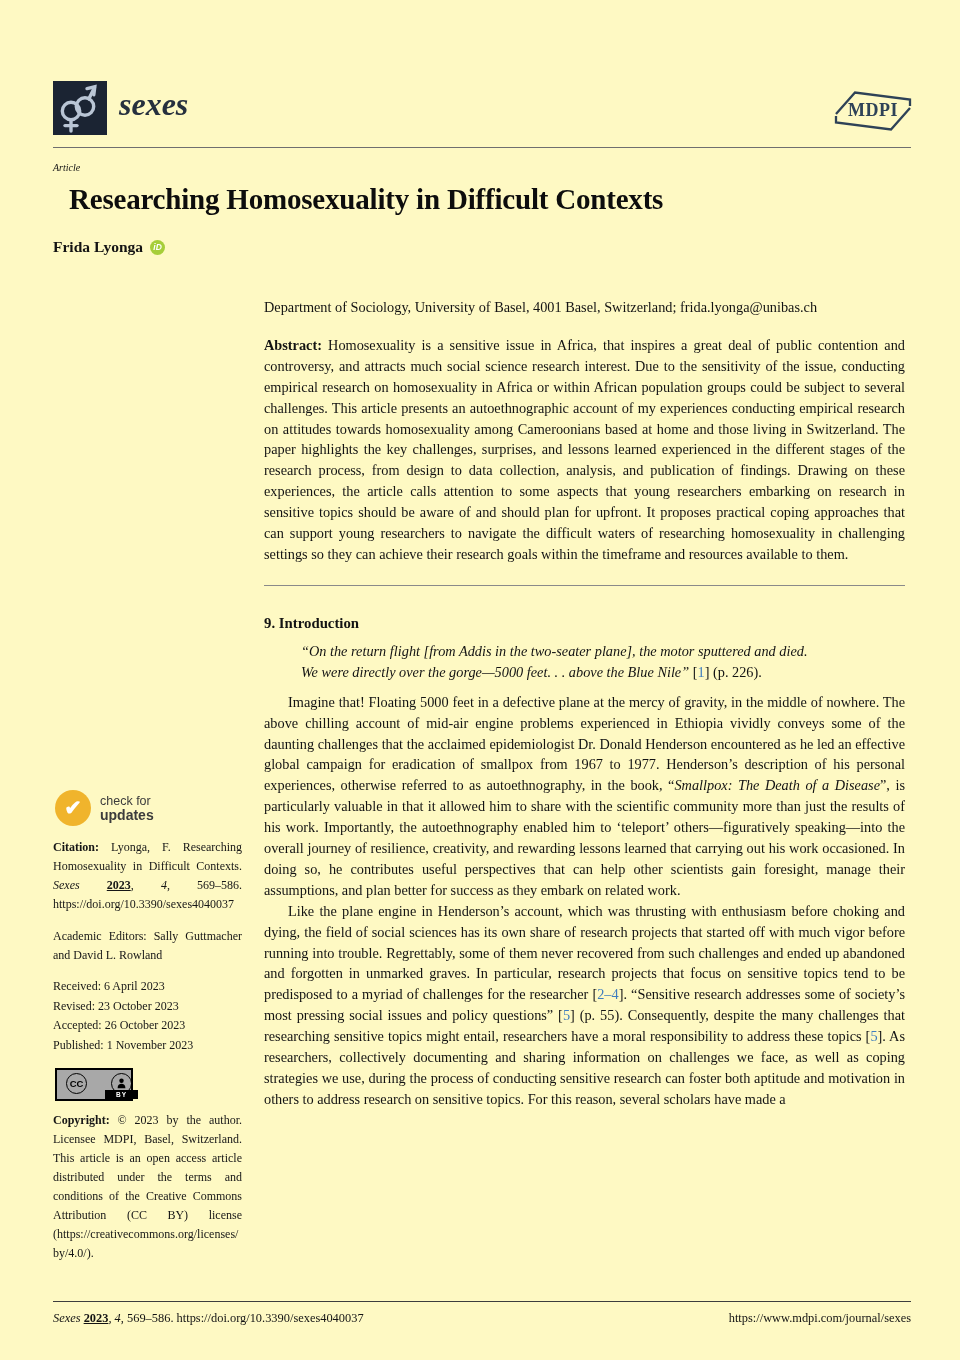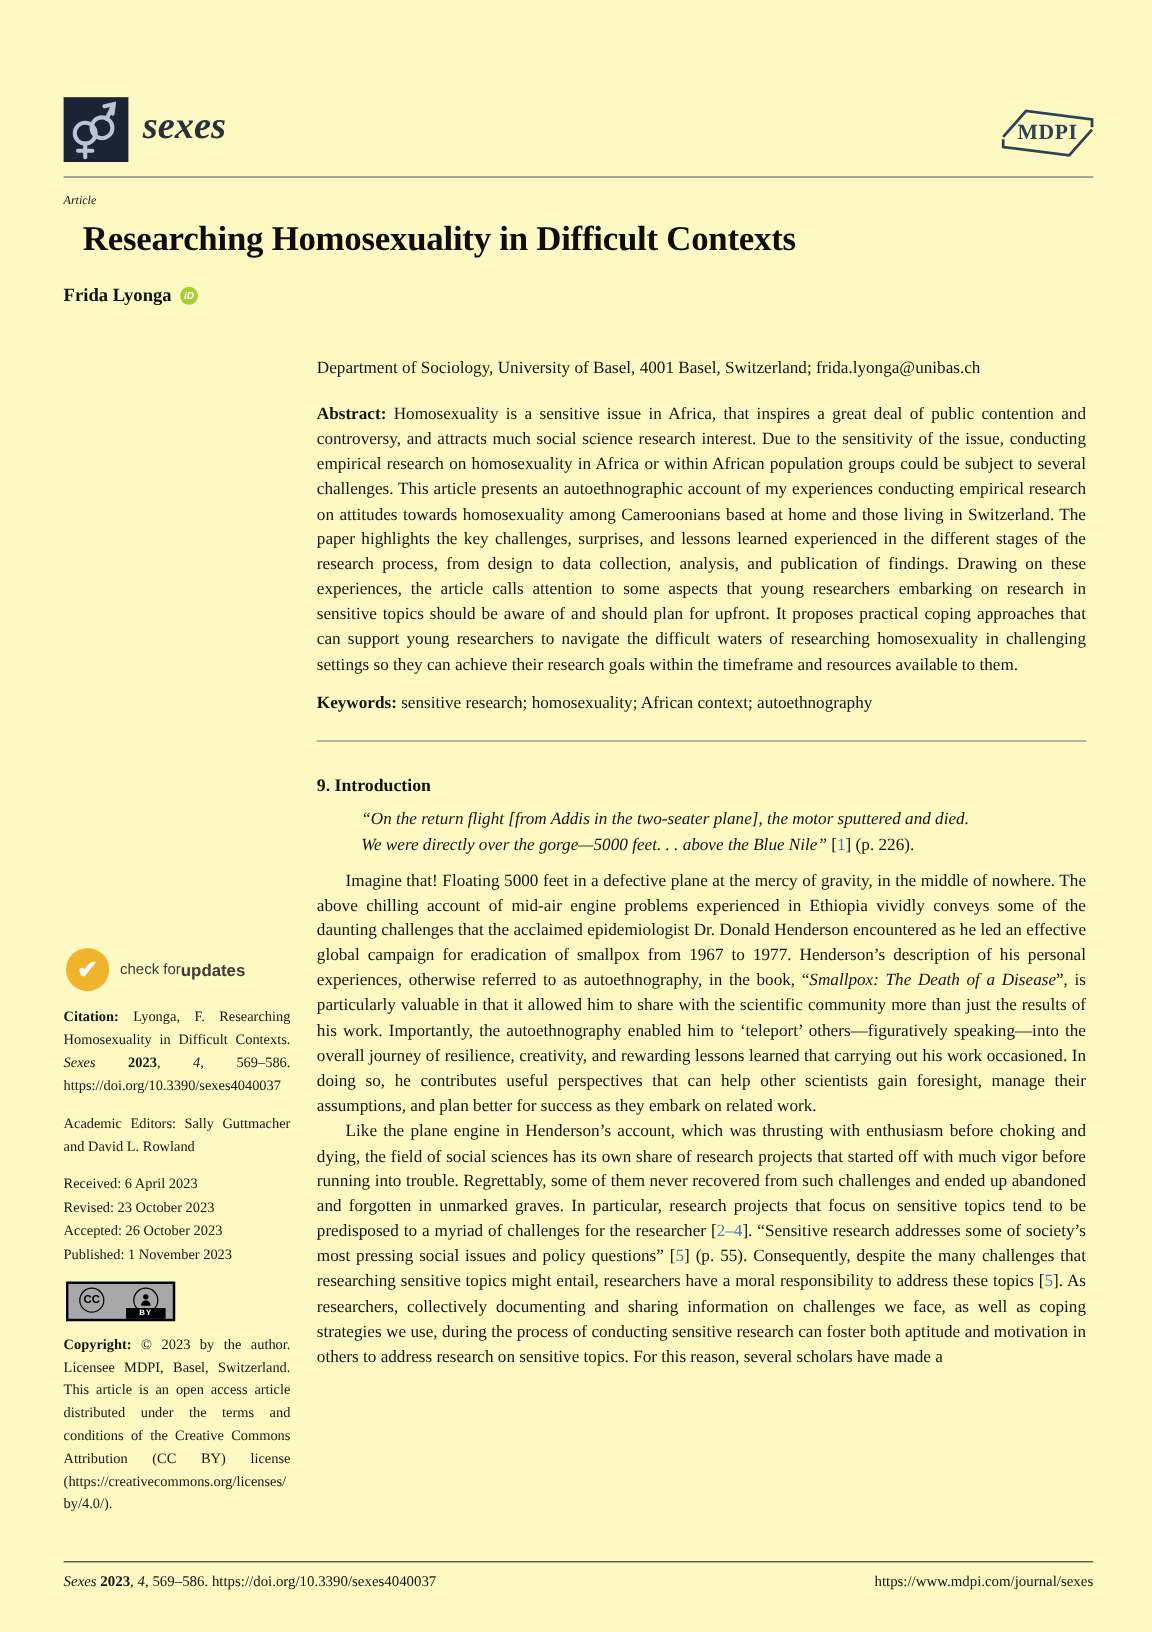--- a/index.html
+++ b/index.html
@@ -36,35 +36,35 @@
   .affiliation { margin-bottom:17px; }
   .abstract { text-align:justify; }
   .keywords { margin-top:11px; text-align:justify; }
   .lbl { font-weight:bold; }
   .divider { margin-top:20px; border-top:1px solid #8a8a8a; height:0; }
   .section-heading { margin-top:27px; font-weight:bold; font-size:14.8px; line-height:21px; }
   .quote { margin:7px 0 9px 37px; width:568px; }
   .para { text-align:justify; text-indent:24px; }
 
   .run-i  { font-style:italic; }
-  .run-b  { font-weight:bold; }
+  .run-b  { font-weight:bold;text-decoration:underline; }
   .run-ref { color:#3d7dbf; }
   .run-link { color:inherit; }
 
   
   .side-col { position:absolute; left:53px; top:790px; width:189px; font-size:12px; line-height:18.9px; color:#161616; }
   .crossmark { display:flex; gap:9px; align-items:center; margin:0 0 12px 2px; cursor:pointer; }
   .cm-circle { width:36px; height:36px; border-radius:50%; background:#f0b42c; color:#fff;
                font:bold 21px "Liberation Sans",sans-serif; display:flex; align-items:center; justify-content:center; flex:none; }
-  .cm-text { display:flex; flex-direction:row; font-family:"Liberation Sans",sans-serif; color:#3b3b3b;
+  .cm-text { display:flex; flex-direction:column; font-family:"Liberation Sans",sans-serif; color:#3b3b3b;
              font-size:12.5px; line-height:14.5px; }
   .cm-l2 { font-weight:bold; font-size:14px; }
   .side-block { margin-bottom:13px; text-align:justify; overflow-wrap:anywhere; }
   .dates div { line-height:19.5px; }
-  .cc-badge { position:relative; display:block; width:91px; height:33px; background:#a8a8a8; border:2px solid #000; margin:5px 0 10px 2px; cursor:pointer;text-align:center; }
+  .cc-badge { position:relative; display:block; width:78px; height:33px; background:#a8a8a8; border:2px solid #000; margin:5px 0 10px 2px; cursor:pointer;text-align:center; }
   .cc-circ { position:absolute; top:3px; width:21px; height:21px; border:1.9px solid #000; border-radius:50%;
              display:flex; align-items:center; justify-content:center; color:#000;
              font:bold 9.5px "Liberation Sans",sans-serif; }
   .cc-cc { left:9px; }
   .cc-person { left:54px; }
   .cc-by-bar { position:absolute; left:48px; bottom:0; width:33px; height:9px; background:#000; color:#fff;
                font:bold 6.5px "Liberation Sans",sans-serif; letter-spacing:1px;
                display:flex; align-items:center; justify-content:center; }
   .copyright { text-align:justify; }
 
@@ -145,22 +145,20 @@
     <p class="side-block copyright"><span class="lbl">Copyright:</span>
       <span><span>© 2023 by the author. Licensee MDPI, Basel, Switzerland. This article is an open access article distributed under the terms and conditions of the Creative Commons Attribution (CC BY) license (</span><span class="run-link">https://creativecommons.org/licenses/by/4.0/</span><span>).</span></span></p>
   </div>
 
   <div class="main-col">
     <p class="affiliation"><span>Department of Sociology, University of Basel, 4001 Basel, Switzerland; </span><span class="run-link">frida.lyonga@unibas.ch</span></p>
 
     <p class="abstract"><span class="lbl">Abstract:</span>
       <span>Homosexuality is a sensitive issue in Africa, that inspires a great deal of public contention and controversy, and attracts much social science research interest. Due to the sensitivity of the issue, conducting empirical research on homosexuality in Africa or within African population groups could be subject to several challenges. This article presents an autoethnographic account of my experiences conducting empirical research on attitudes towards homosexuality among Cameroonians based at home and those living in Switzerland. The paper highlights the key challenges, surprises, and lessons learned experienced in the different stages of the research process, from design to data collection, analysis, and publication of findings. Drawing on these experiences, the article calls attention to some aspects that young researchers embarking on research in sensitive topics should be aware of and should plan for upfront. It proposes practical coping approaches that can support young researchers to navigate the difficult waters of researching homosexuality in challenging settings so they can achieve their research goals within the timeframe and resources available to them.</span></p>
 
-    <p class="keywords"><span class="lbl">Keywords:</span>
-      <span>sensitive research; homosexuality; African context; autoethnography</span></p>
 
     <div class="divider"></div>
 
     <h2 class="section-heading">9. Introduction</h2>
 
     <p class="quote"><span class="run-i">“On the return flight [from Addis in the two-seater plane], the motor sputtered and died.</span><br><span class="run-i">We were directly over the gorge—5000 feet. . . above the Blue Nile”  </span><span>[</span><span class="run-ref">1</span><span>] (p. 226).</span></p>
 
     <p class="para"><span>Imagine that! Floating 5000 feet in a defective plane at the mercy of gravity, in the middle of nowhere. The above chilling account of mid-air engine problems experienced in Ethiopia vividly conveys some of the daunting challenges that the acclaimed epidemiologist Dr. Donald Henderson encountered as he led an effective global campaign for eradication of smallpox from 1967 to 1977. Henderson’s description of his personal experiences, otherwise referred to as autoethnography, in the book, “</span><span class="run-i">Smallpox: The Death of a Disease</span><span>”, is particularly valuable in that it allowed him to share with the scientific community more than just the results of his work. Importantly, the autoethnography enabled him to ‘teleport’ others—figuratively speaking—into the overall journey of resilience, creativity, and rewarding lessons learned that carrying out his work occasioned. In doing so, he contributes useful perspectives that can help other scientists gain foresight, manage their assumptions, and plan better for success as they embark on related work.</span></p>
     <p class="para"><span>Like the plane engine in Henderson’s account, which was thrusting with enthusiasm before choking and dying, the field of social sciences has its own share of research projects that started off with much vigor before running into trouble. Regrettably, some of them never recovered from such challenges and ended up abandoned and forgotten in unmarked graves. In particular, research projects that focus on sensitive topics tend to be predisposed to a myriad of challenges for the researcher [</span><span class="run-ref">2–4</span><span>]. “Sensitive research addresses some of society’s most pressing social issues and policy questions” [</span><span class="run-ref">5</span><span>] (p. 55). Consequently, despite the many challenges that researching sensitive topics might entail, researchers have a moral responsibility to address these topics [</span><span class="run-ref">5</span><span>]. As researchers, collectively documenting and sharing information on challenges we face, as well as coping strategies we use, during the process of conducting sensitive research can foster both aptitude and motivation in others to address research on sensitive topics. For this reason, several scholars have made a</span></p>
   </div>

